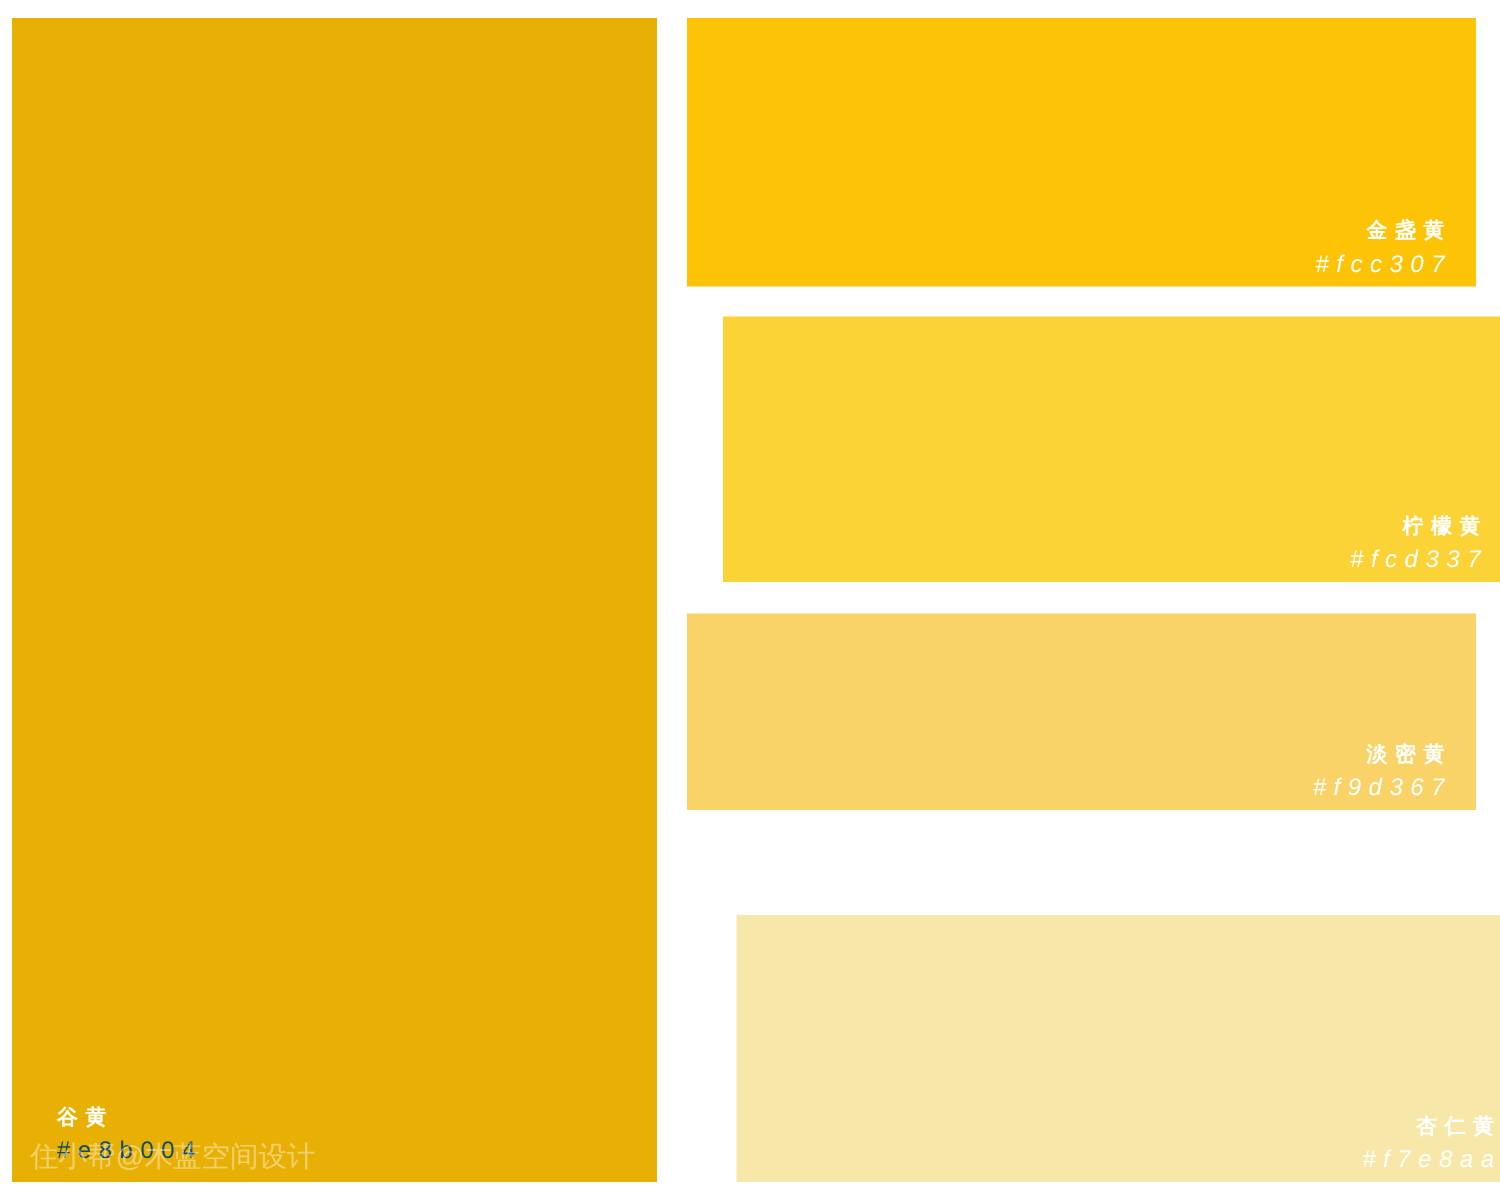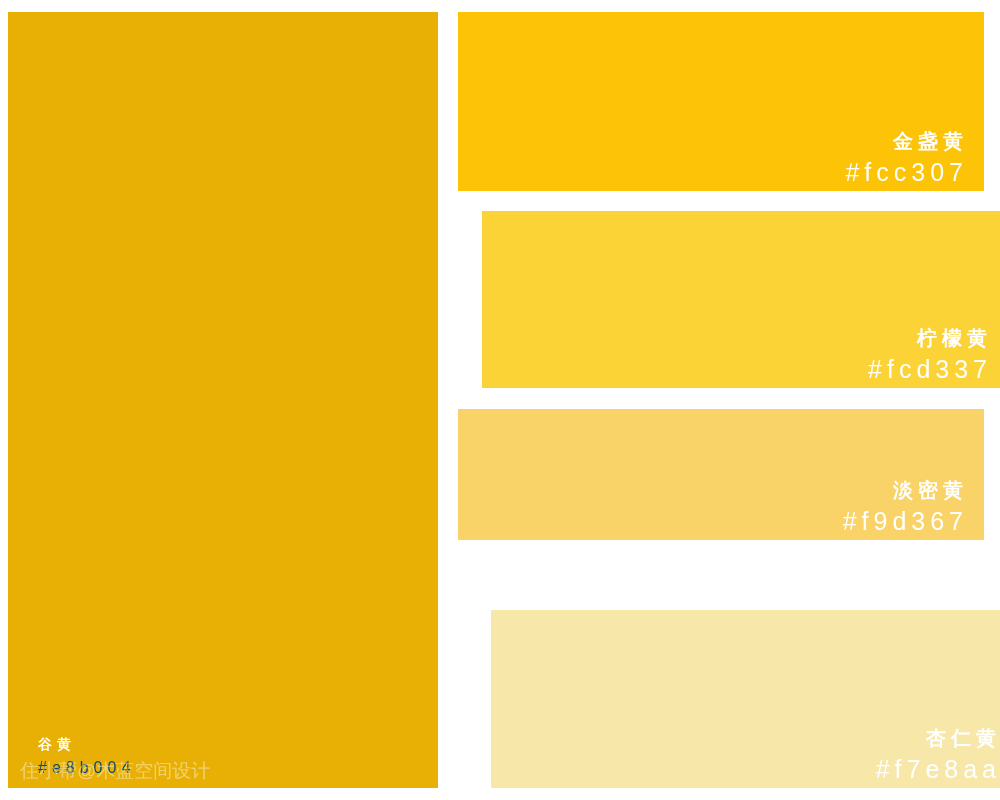--- a/index.html
+++ b/index.html
@@ -60,35 +60,36 @@
     right: 14px;
     bottom: 6px;
     text-align: right;
     color: #ffffff;
     line-height: 1.0;
     white-space: nowrap;
   }
 
   .label-block .swatch-name {
     display: block;
-    font-size: 20px;
+    font-size: 14px;
     font-weight: bold;
     letter-spacing: 5px;
     padding-right: 2px;
     margin-bottom: 9px;
     color: #ffffff;
   }
 
   .label-block .swatch-hex {
     display: block;
-    font-size: 25px;
+    font-size: 16px;
     font-weight: 400;
     letter-spacing: 5px;
     padding-right: 2px;
     color: #ffffff;
+    font-style: italic;
   }
 
   
   .hero-label {
     position: absolute;
     left: 30px;
     bottom: 12px;
     text-align: left;
     color: #ffffff;
     line-height: 1.0;

